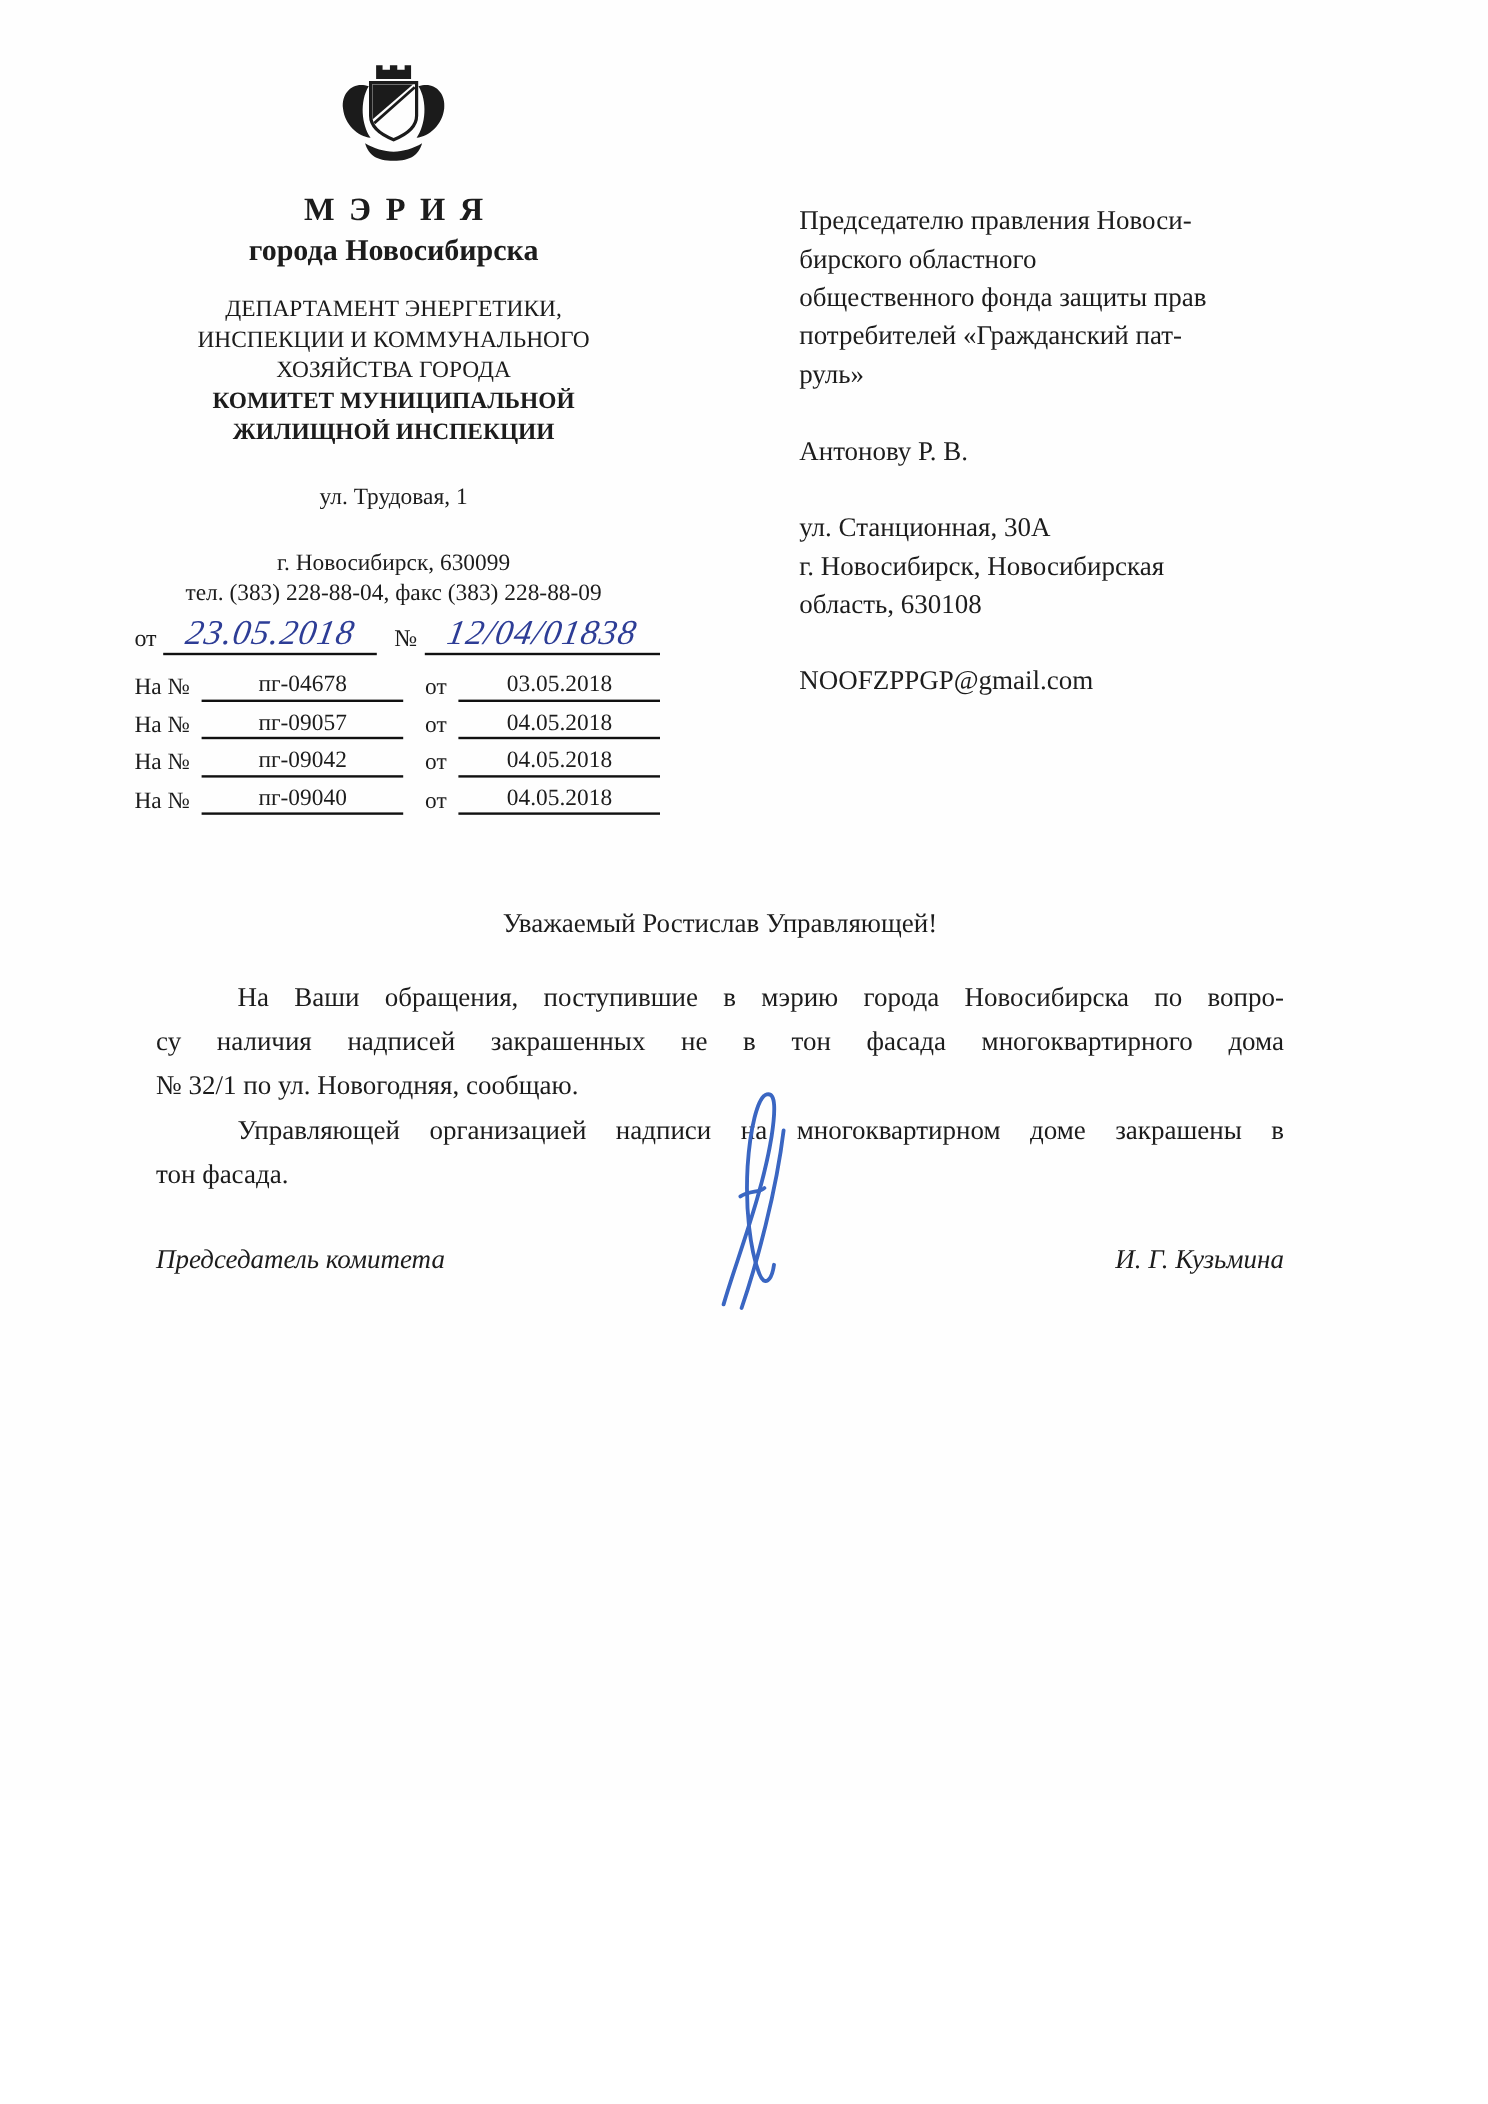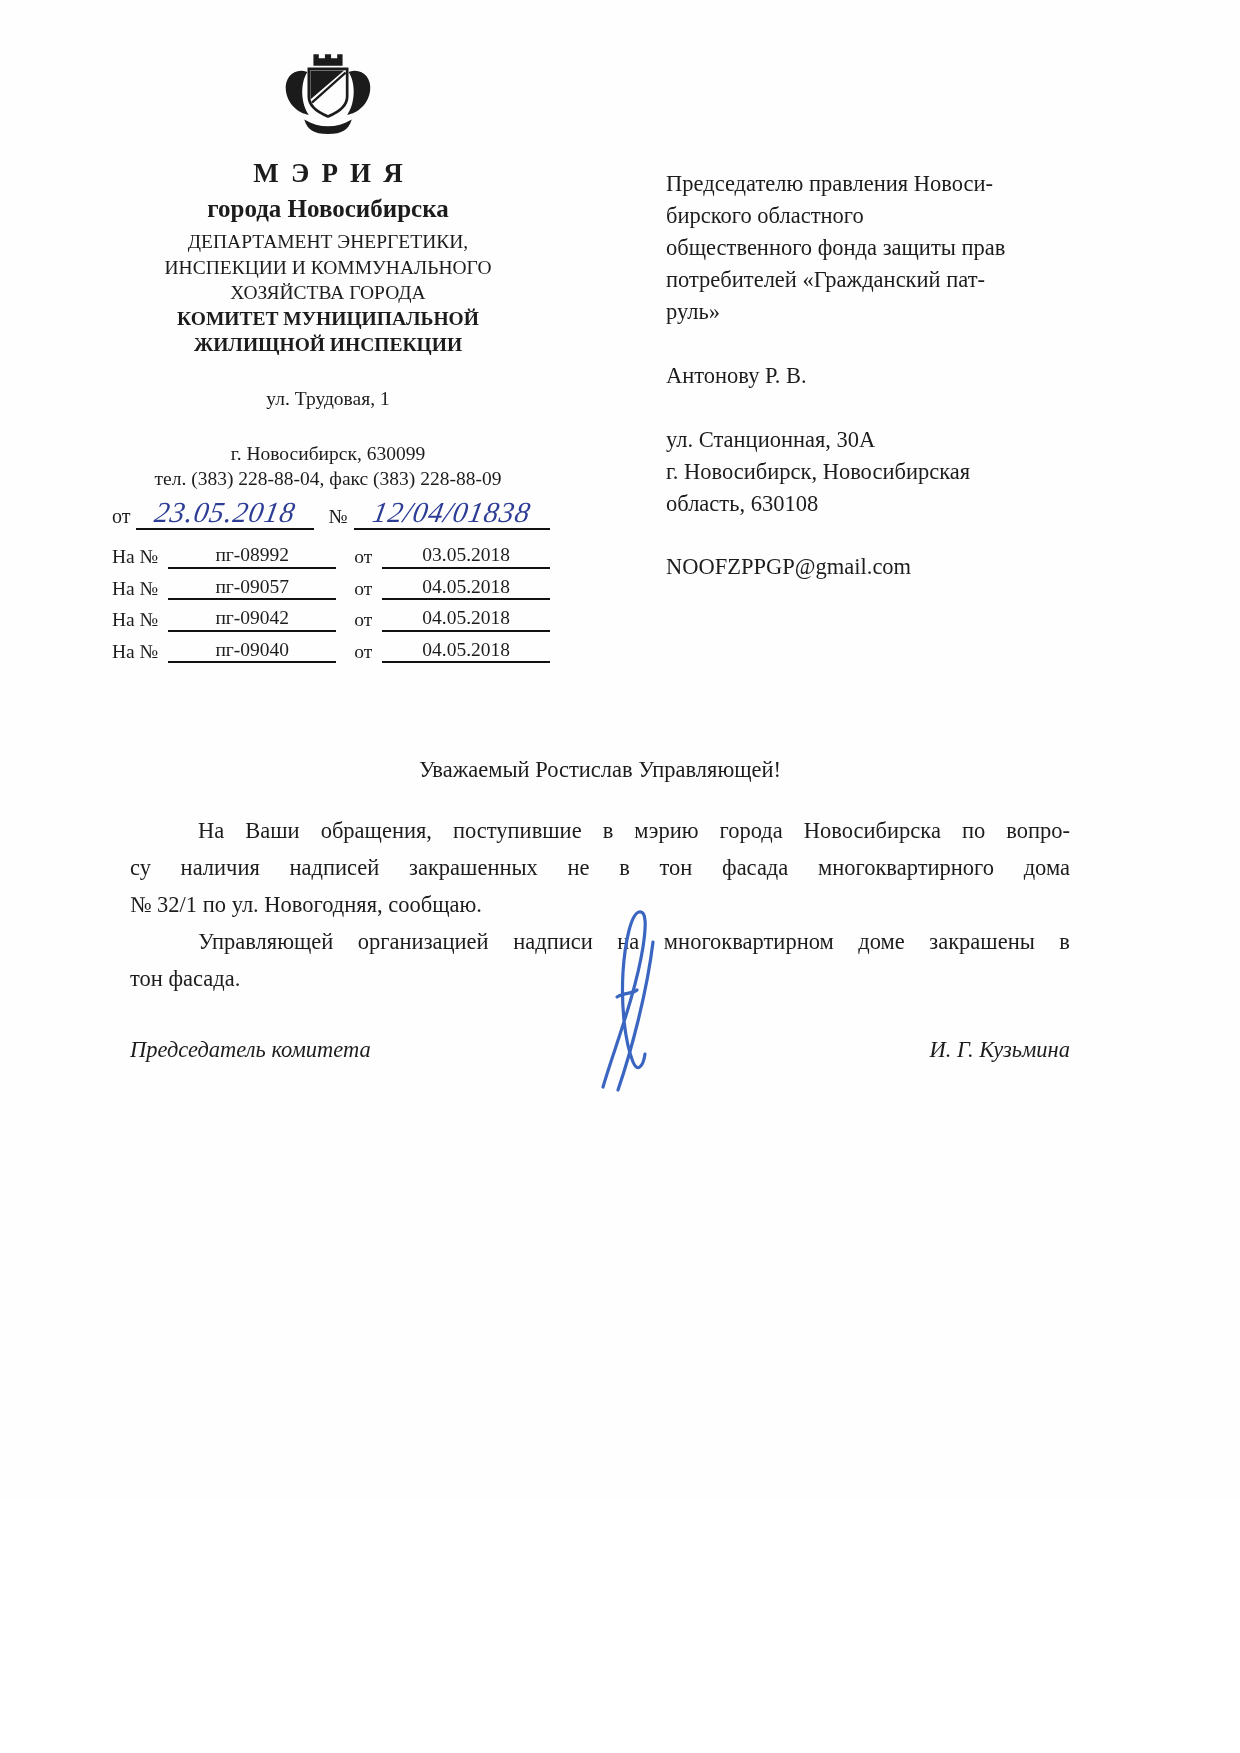--- a/index.html
+++ b/index.html
@@ -19,21 +19,21 @@
     left: 98px;
     top: 52px;
     width: 460px;
     text-align: center;
   }
   .emblem { display: inline-block; margin-bottom: 10px; }
   .org1 {
     font-size: 27px; font-weight: bold; letter-spacing: 0.45em;
     text-indent: 0.45em; margin-bottom: 6px;
   }
-  .org2 { font-size: 25px; font-weight: bold; margin-bottom: 6px; }
+  .org2 { font-size: 25px; font-weight: bold; margin-bottom: 21px; }
   .dept-line { font-size: 19.5px; line-height: 1.32; }
   .committee-line { font-size: 19.5px; font-weight: bold; line-height: 1.32; }
   .lh-addr { font-size: 19.5px; line-height: 1.38; margin-top: 28px; }
   .lh-addr-block { margin-top: 16px; }
   .lh-contacts { font-size: 19.5px; margin-top: 1px; }
 
   .outgoing-row {
     margin-top: 8px;
     text-align: left;
     display: flex;
@@ -174,21 +174,21 @@
       </span>
       <span class="num-lbl">№</span>
       <span class="field-underline outgoing-num">
         <span class="hand" style="color:#2d3d96">12/04/01838</span>
       </span>
     </div>
 
     <div class="refs">
       <div class="ref-row">
         <span class="ref-lbl">На №</span>
-        <span class="ref-field num field-underline">пг-08992</span>
+        <span class="ref-field num field-underline">пг-04678</span>
         <span class="ref-lbl ot">от</span>
         <span class="ref-field date field-underline">03.05.2018</span>
       </div>
       <div class="ref-row">
         <span class="ref-lbl">На №</span>
         <span class="ref-field num field-underline">пг-09057</span>
         <span class="ref-lbl ot">от</span>
         <span class="ref-field date field-underline">04.05.2018</span>
       </div>
       <div class="ref-row">

